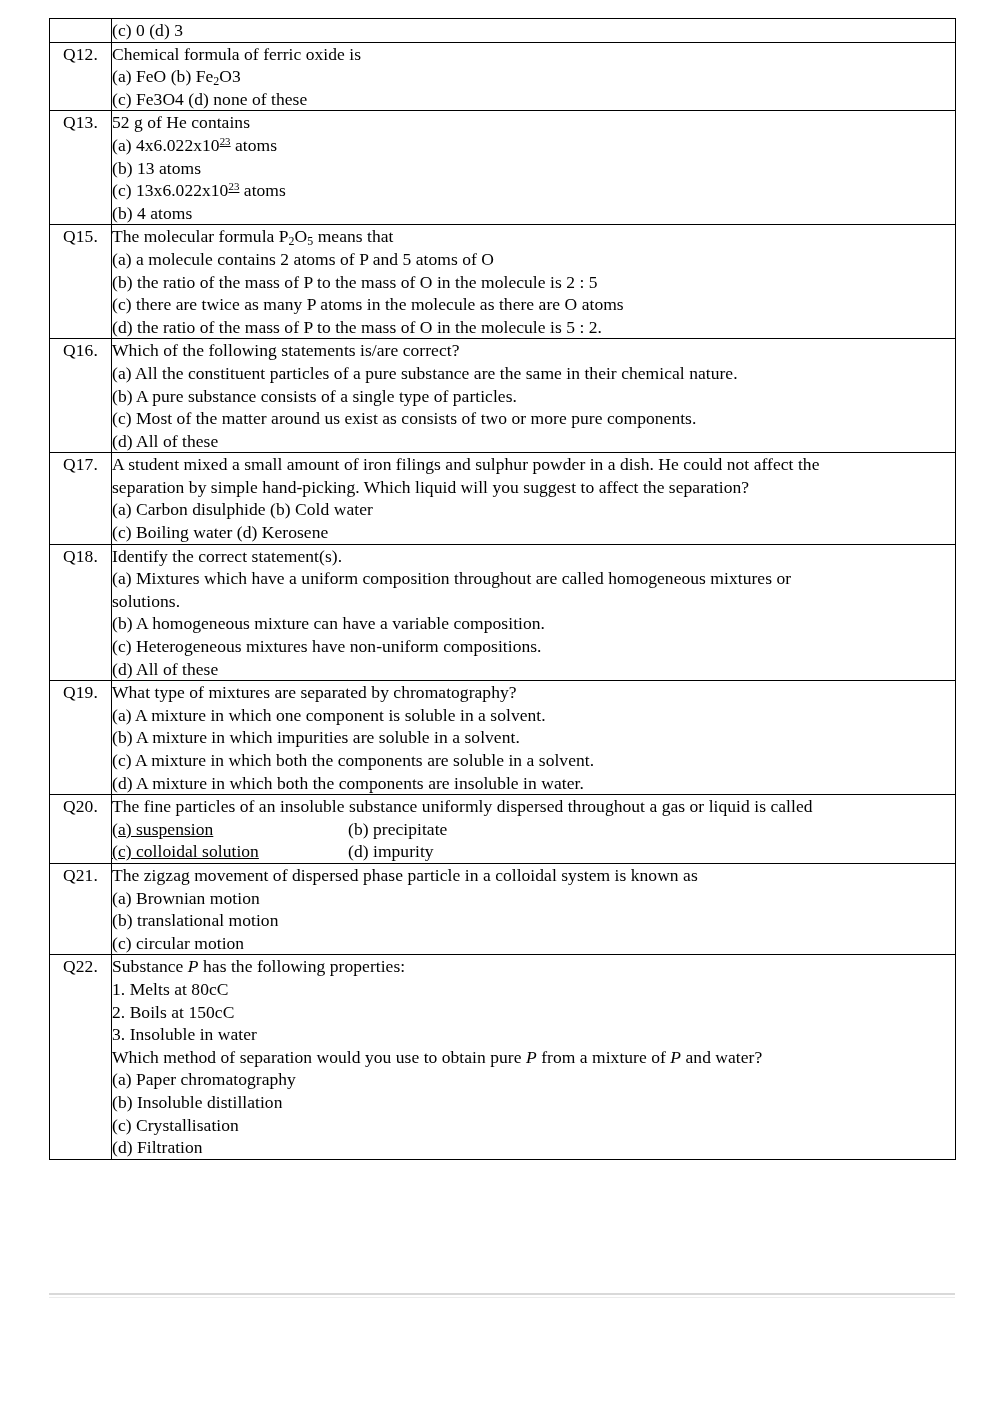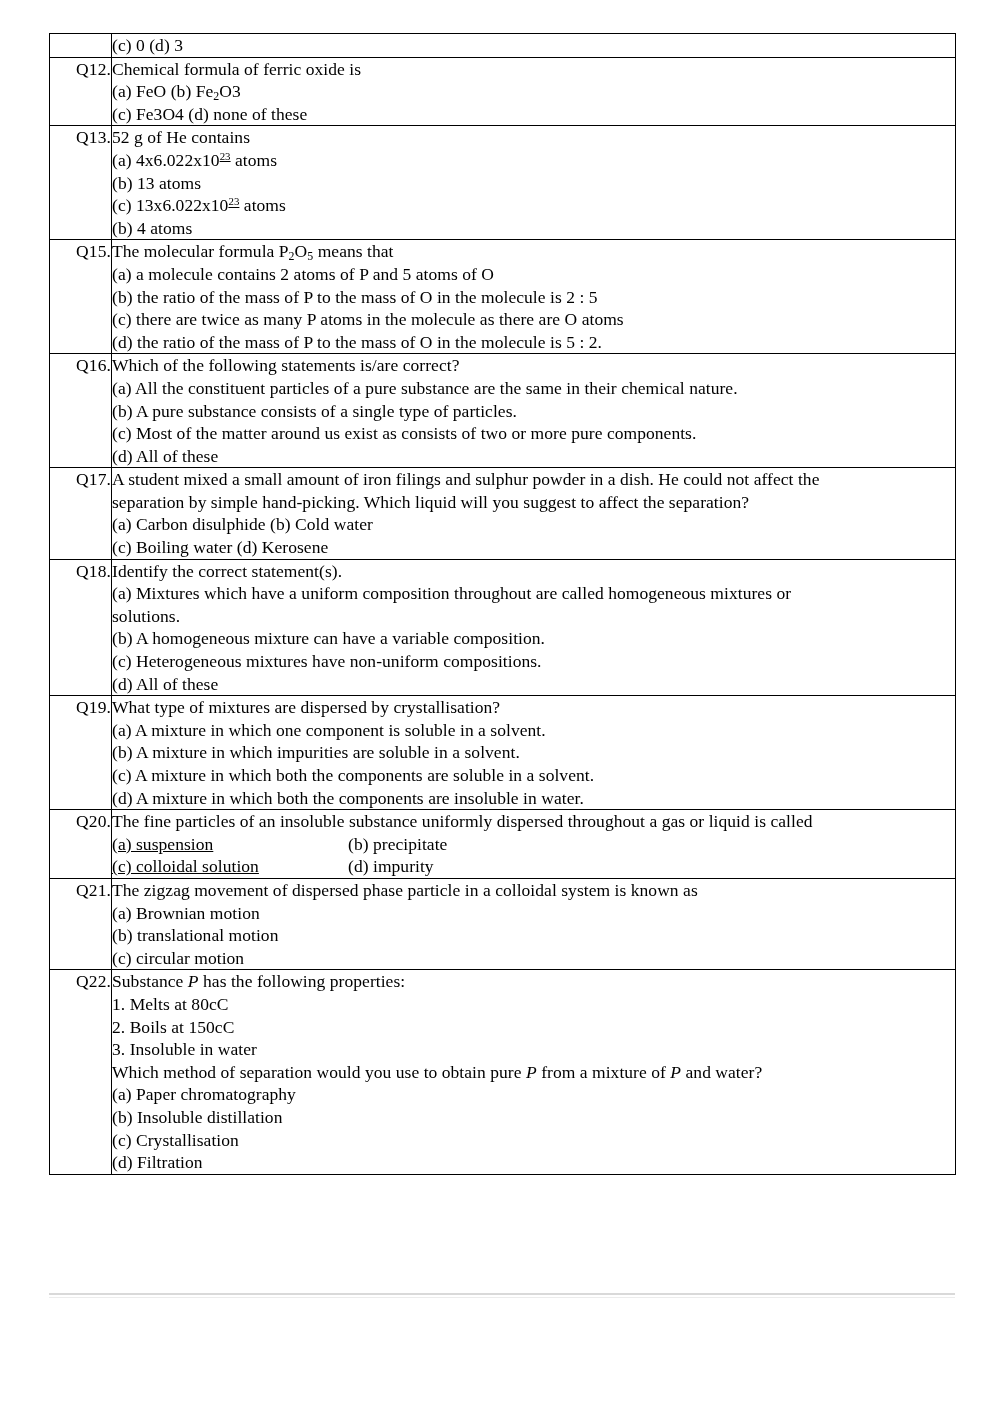--- a/index.html
+++ b/index.html
@@ -12,39 +12,39 @@
     height: 1403px;
     position: relative;
     font-family: "Liberation Serif", "DejaVu Serif", serif;
     color: #000000;
     overflow: hidden;
   }
 
   #sheet {
     position: absolute;
     left: 49px;
-    top: 33px;
+    top: 18px;
     width: 906px;
   }
 
   table.qtable {
     border-collapse: collapse;
     width: 906px;
     table-layout: fixed;
   }
   table.qtable td {
     border: 1px solid #000000;
     vertical-align: top;
     padding: 0;
   }
   col.c-num { width: 62px; }
   col.c-body { width: 844px; }
 
   td.qnum {
-    text-align: right;
+    text-align: center;
     font-size: 17.5px;
     line-height: 22.6px;
     padding: 3px 4px 3px 3px;
     letter-spacing: 0.1px;
   }
   td.qbody {
     font-size: 17.5px;
     line-height: 22.6px;
     padding: 3px 6px 3px 8px;
     letter-spacing: 0.05px;
@@ -160,21 +160,21 @@
             <div class="line">(a) Mixtures which have a uniform composition throughout are called homogeneous mixtures or</div>
             <div class="line">solutions.</div>
             <div class="line">(b) A homogeneous mixture can have a variable composition.</div>
             <div class="line">(c) Heterogeneous mixtures have non-uniform compositions.</div>
             <div class="line">(d) All of these</div>
           </td>
         </tr>
         <tr>
           <td class="qnum">Q19.</td>
           <td class="qbody">
-            <div class="line">What type of mixtures are dispersed by crystallisation?</div>
+            <div class="line">What type of mixtures are separated by chromatography?</div>
             <div class="line">(a) A mixture in which one component is soluble in a solvent.</div>
             <div class="line">(b) A mixture in which impurities are soluble in a solvent.</div>
             <div class="line">(c) A mixture in which both the components are soluble in a solvent.</div>
             <div class="line">(d) A mixture in which both the components are insoluble in water.</div>
           </td>
         </tr>
         <tr>
           <td class="qnum">Q20.</td>
           <td class="qbody">
             <div class="line">The fine particles of an insoluble substance uniformly dispersed throughout a gas or liquid is called</div>

